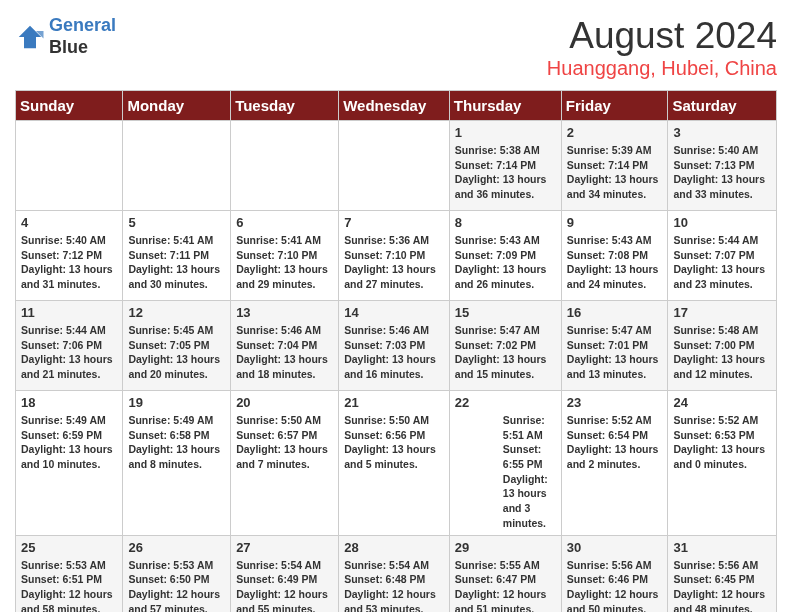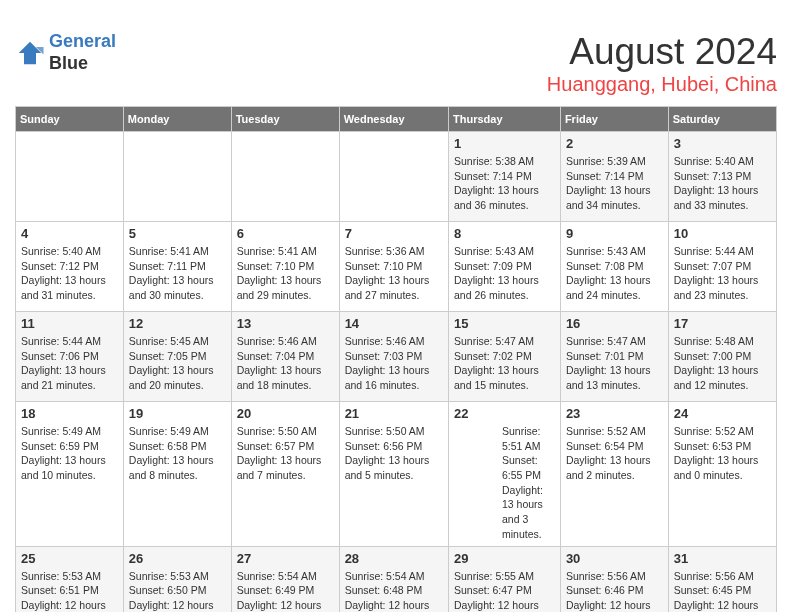--- a/index.html
+++ b/index.html
@@ -8,21 +8,20 @@
       background: #fff;
       width: 792px;
       min-height: 612px;
       padding: 15px;
     }
     .header {
       display: flex;
       justify-content: space-between;
       align-items: flex-start;
       margin-bottom: 10px;
-      margin-top: 16px;
     }
     .logo {
       display: flex;
       align-items: center;
     }
     .logo-text {
       font-size: 18px;
       font-weight: bold;
       color: #333;
       line-height: 1.2;
@@ -45,24 +44,24 @@
     }
     .location-title {
       font-size: 20px;
       color: #ef4444;
     }
     table {
       width: 100%;
       border-collapse: collapse;
     }
     thead tr th {
-      background-color: #737373;
+      background-color: #7f1d1d;
       color: #fff;
       padding: 6px 4px;
-      font-size: 11px;
+      font-size: 15px;
       font-weight: bold;
       text-align: left;
       border: 1px solid #ccc;
     }
     tbody tr td {
       border: 1px solid #ccc;
       vertical-align: top;
       padding: 4px 5px;
       min-height: 80px;
       height: 90px;
@@ -78,20 +77,21 @@
     .day-number {
       font-size: 13px;
       font-weight: bold;
       color: #333;
       margin-bottom: 3px;
     }
     .day-info {
       font-size: 10.5px;
       color: #333;
       line-height: 1.4;
+      font-weight: bold;
     }
     .empty-cell {
       background: #fff !important;
     }
   </style>
 </head>
 <body>
 
 <div class="header">
   <div class="logo">

